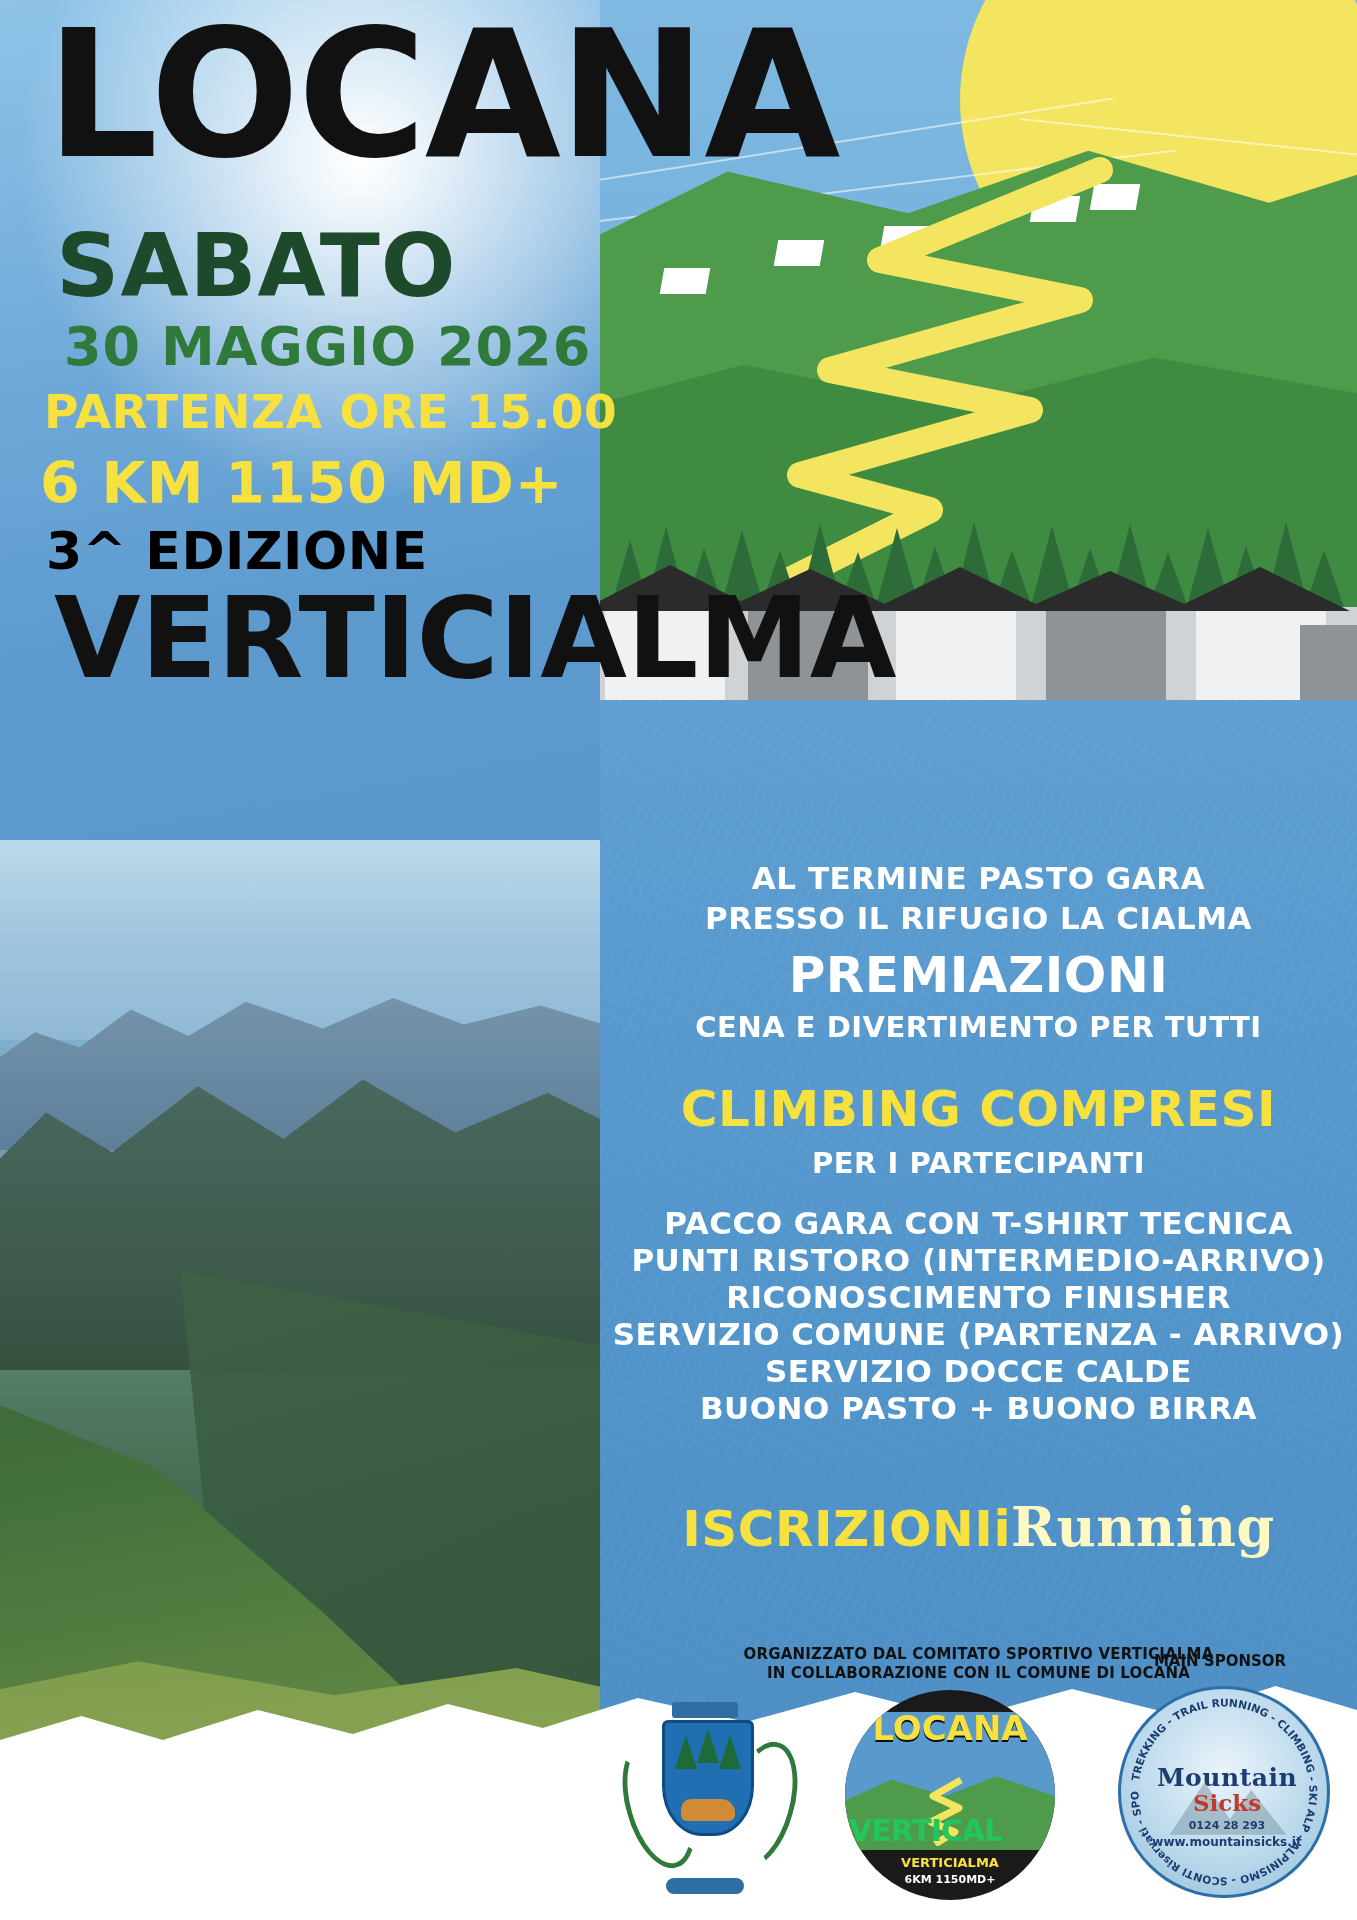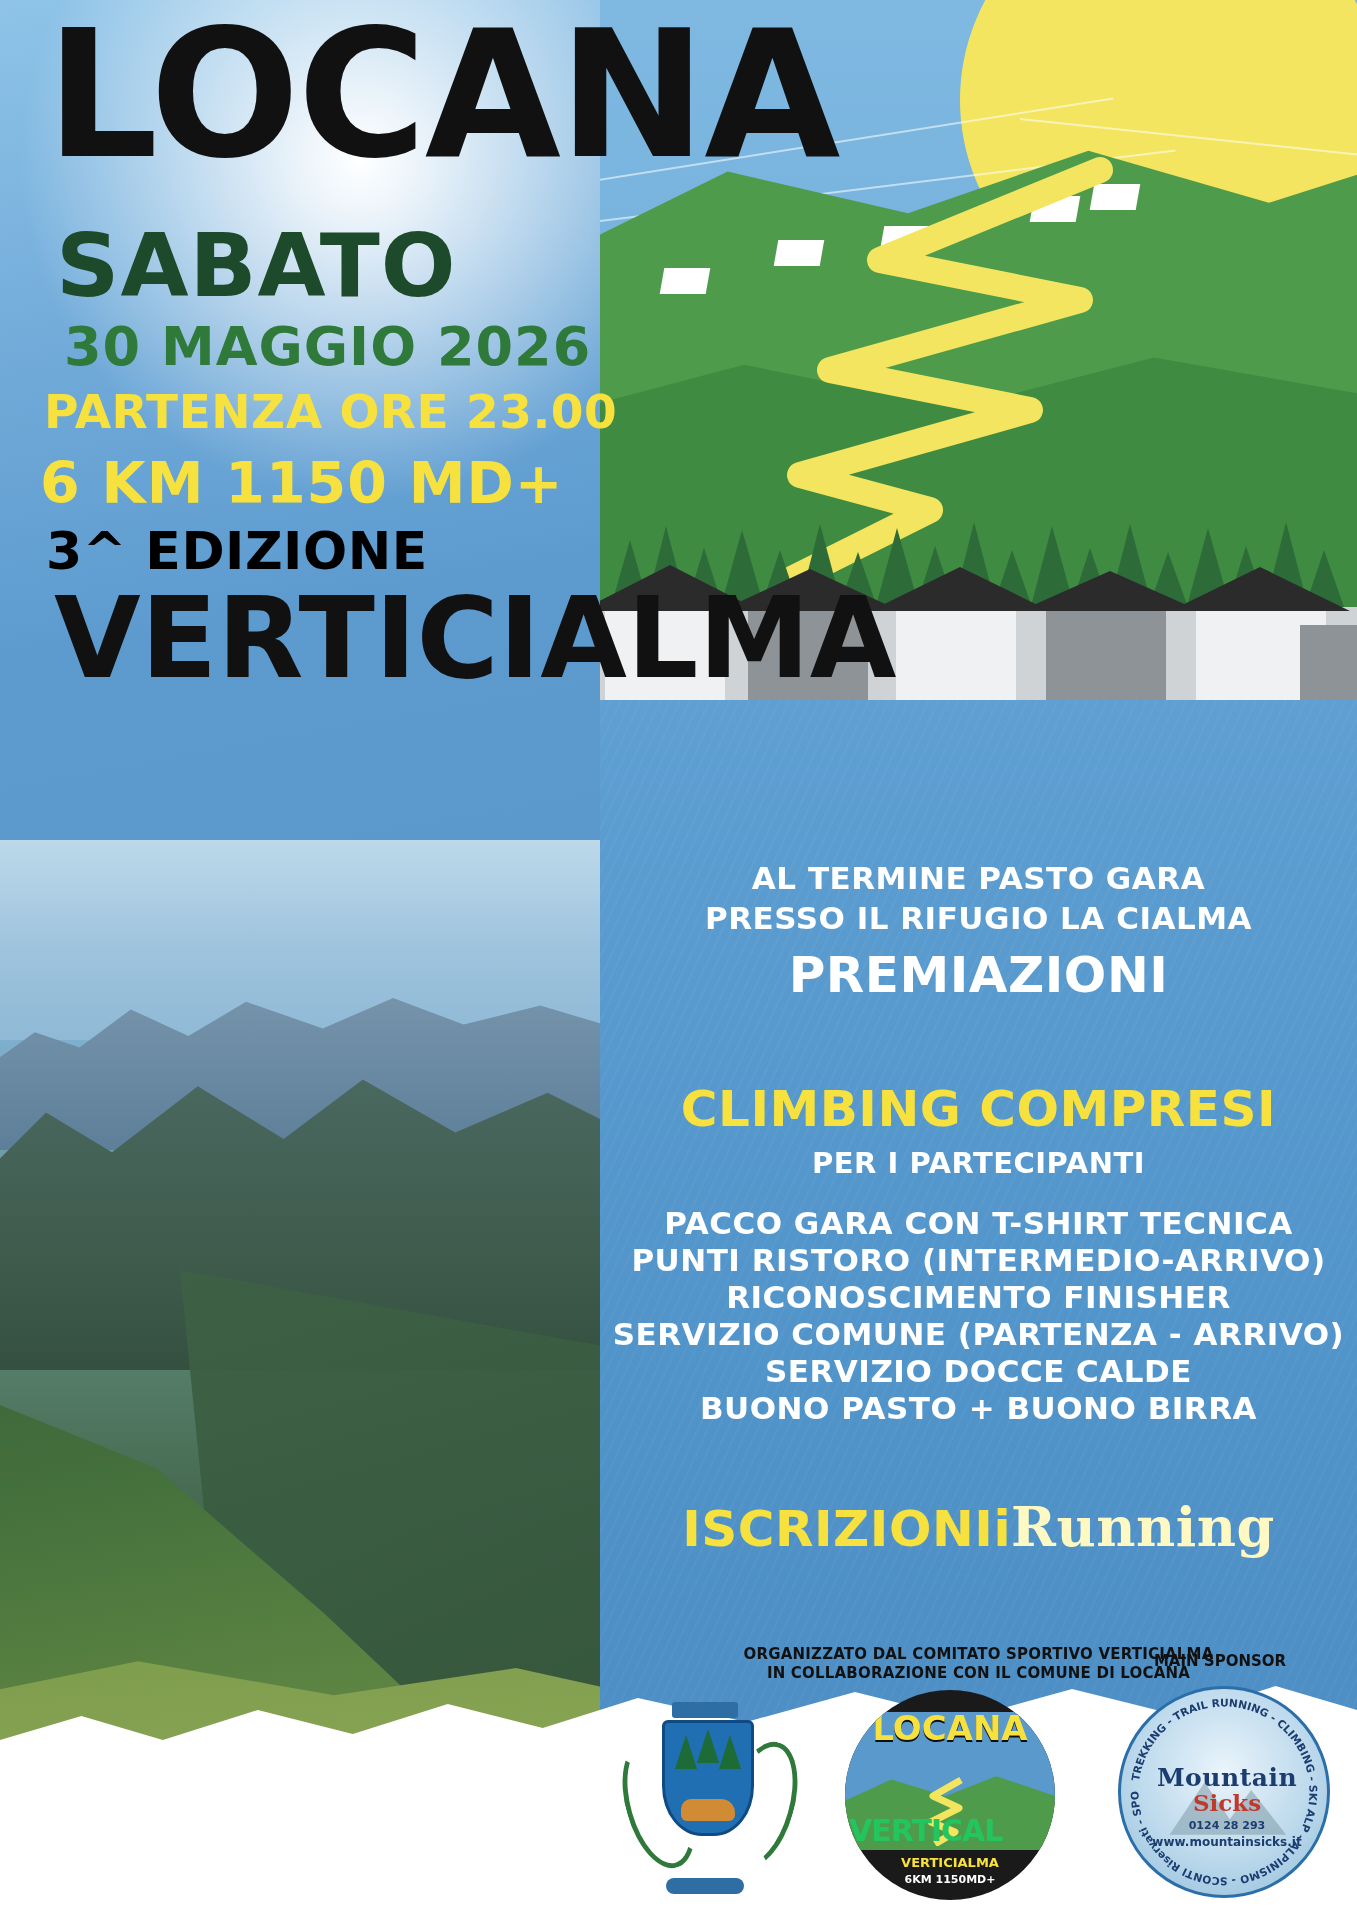--- a/index.html
+++ b/index.html
@@ -494,28 +494,29 @@
 
   <div class="blue-panel">
     <div class="panel-texture"></div>
   </div>
 
   <div class="bottom-white"></div>
 
   <div class="title-locana">LOCANA</div>
   <div class="t-sabato">SABATO</div>
   <div class="t-date">30 MAGGIO 2026</div>
-  <div class="t-start">PARTENZA ORE 23.00</div>
+  <div class="t-start">PARTENZA ORE 15.00</div>
   <div class="t-dist">6 KM 1150 MD+</div>
   <div class="t-edition">3^ EDIZIONE</div>
   <div class="t-verticialma">VERTICIALMA</div>
 
   <div class="rc rc-line1">AL TERMINE PASTO GARA</div>
   <div class="rc rc-line2">PRESSO IL RIFUGIO LA CIALMA</div>
   <div class="rc rc-premiazioni">PREMIAZIONI</div>
+  <div class="rc rc-cena">CENA E DIVERTIMENTO PER TUTTI</div>
   <div class="rc rc-servizi">CLIMBING COMPRESI</div>
   <div class="rc rc-perpart">PER I PARTECIPANTI</div>
 
   <div class="rc rc-list">
     <div>PACCO GARA CON T-SHIRT TECNICA</div>
     <div>PUNTI RISTORO (INTERMEDIO-ARRIVO)</div>
     <div>RICONOSCIMENTO FINISHER</div>
     <div>SERVIZIO COMUNE (PARTENZA - ARRIVO)</div>
     <div>SERVIZIO DOCCE CALDE</div>
     <div>BUONO PASTO + BUONO BIRRA</div>

